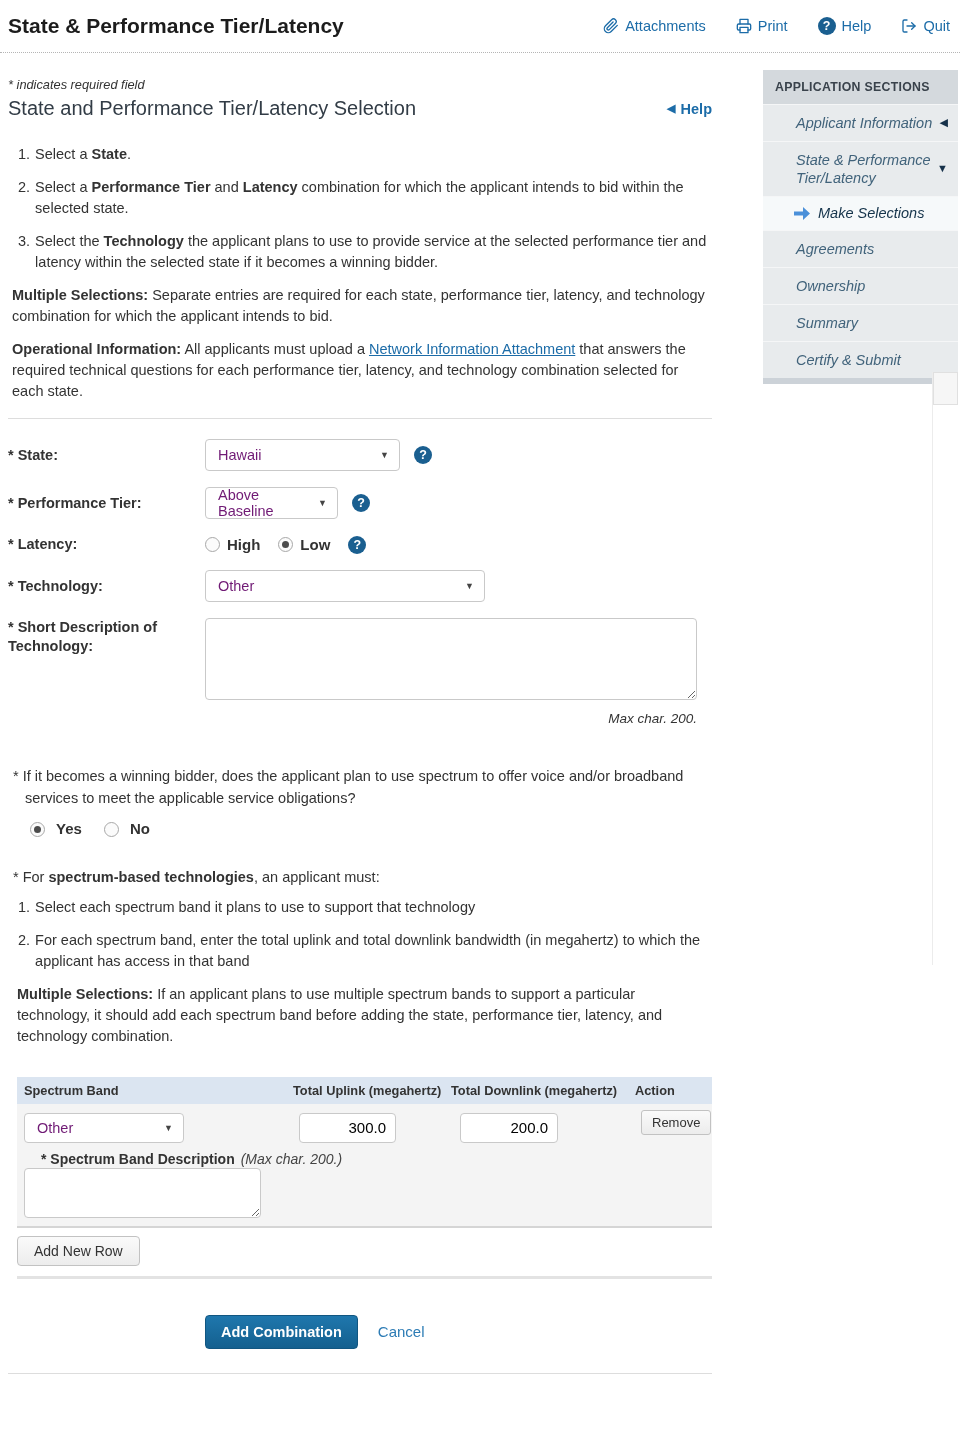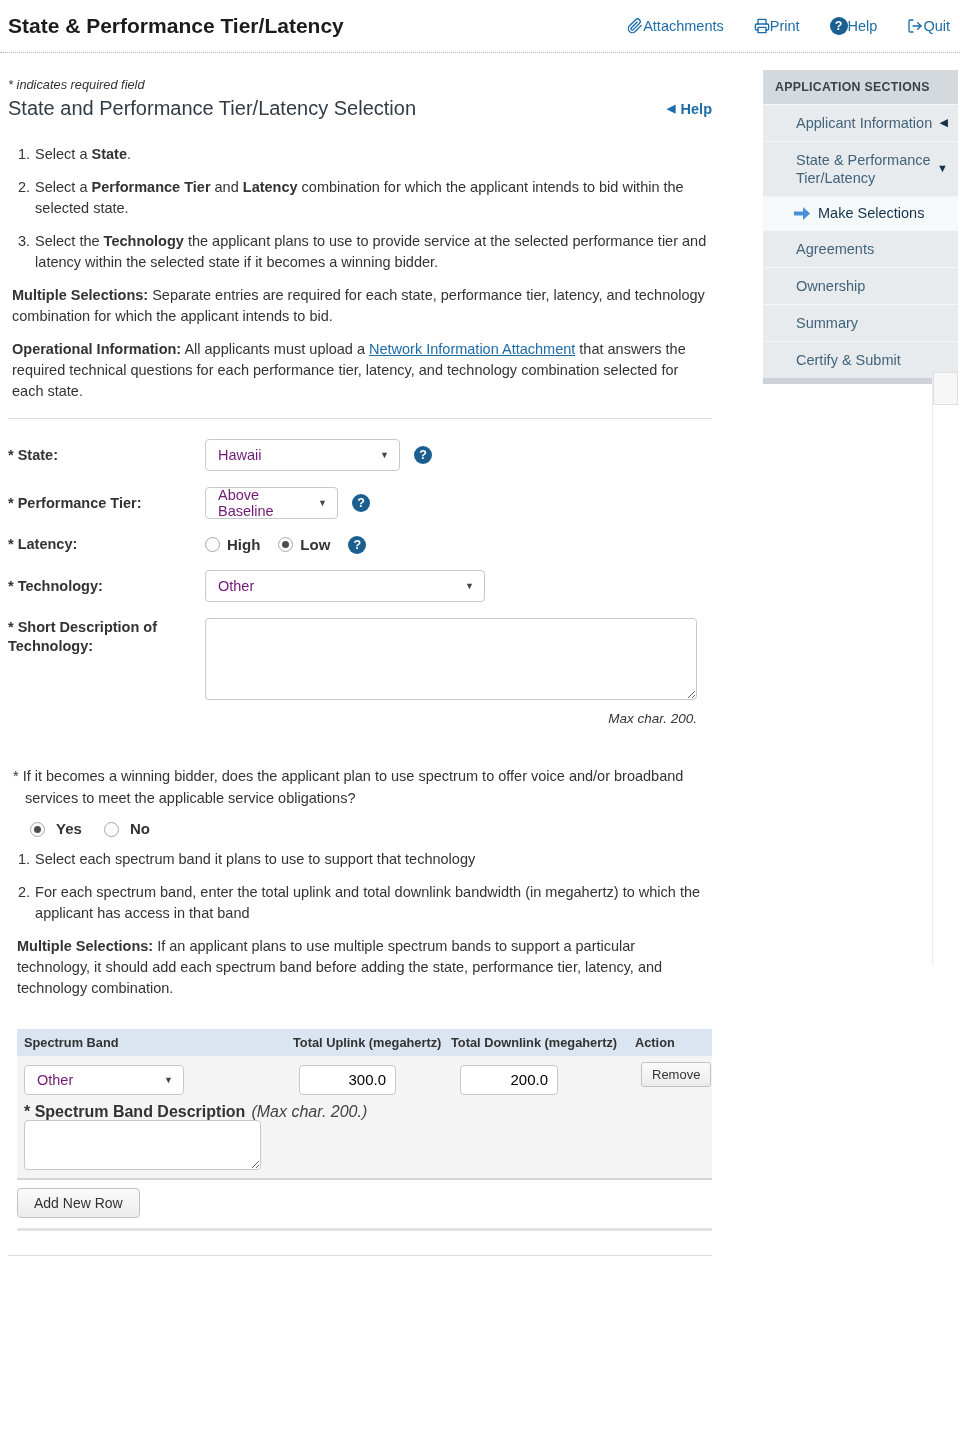--- a/index.html
+++ b/index.html
@@ -7,21 +7,21 @@
   body {
     font-family:"Liberation Sans", sans-serif;
     color:#333; background:#fff; position:relative; overflow:hidden;
     font-size:14.5px;
   }
   
   .app-header{ display:flex; align-items:center; justify-content:space-between;
     height:53px; padding:10px 10px 10px 8px; border-bottom:1px dotted #b5b5b5;}
   .app-title{ font-size:21px; font-weight:bold; color:#1c1c1c;}
   .toolbar{ display:flex; align-items:center; gap:30px;}
-  .tool{ display:flex; align-items:center; color:#1c6ca8; font-size:14.5px; cursor:pointer;}
+  .tool{ display:flex; align-items:center; gap:6px; color:#1c6ca8; font-size:14.5px; cursor:pointer;}
   .tool svg{ width:16px; height:16px; stroke:#1c6ca8; fill:none; stroke-width:2; stroke-linecap:round; stroke-linejoin:round;}
   .qicon{ width:18px; height:18px; background:#1a5f90; color:#fff; border-radius:50%;
     font-weight:bold; font-size:12.5px; display:inline-flex; align-items:center; justify-content:center; flex:0 0 auto;}
   
   .main{ width:712px; padding-left:8px;}
   .required-note{ margin-top:24px; font-style:italic; font-size:12.8px; padding-left:0;}
   .section-head{ display:flex; justify-content:space-between; align-items:center; margin-top:5px;}
   .section-title{ font-size:20px; font-weight:normal; color:#323c46;}
   .help-link{ color:#1c6ca8; font-weight:bold; font-size:14.5px; display:flex; align-items:center; gap:5px; cursor:pointer;}
   .help-link .tri{ font-size:11px;}
@@ -63,37 +63,37 @@
     font-size:12.8px; font-weight:bold; color:#333;}
   .th1{ width:276px; padding-left:7px;} .th2{ width:158px;} .th3{ width:184px;} .th4{ flex:1;}
   .t-body{ position:relative; height:122px; background:#f4f4f4;}
   .band-select{ position:absolute; left:7px; top:9px;}
   .num-input{ position:absolute; top:9px; height:30px; width:97px; border:1px solid #c9c9c9; border-radius:4px;
     text-align:right; padding:0 9px; font:inherit; font-size:15px;}
   .uplink{ left:282px;padding-left:46px;} .downlink{ left:443px; width:98px;}
   .btn{ font:inherit; cursor:pointer; border-radius:4px; border:1px solid #c2c2c2;
     background:linear-gradient(#fafafa,#ececec); color:#333; padding:6px 13px;}
   .remove-btn{ position:absolute; left:624px; top:6px; font-size:13px; padding:4px 10px; border-radius:3px;}
-  .desc-label{ position:absolute; left:7px; top:47px; font-size:16px; font-weight:bold;}
+  .desc-label{ position:absolute; left:24px; top:47px; font-size:14px; font-weight:bold;}
   .desc-note{ font-weight:normal; font-style:italic; color:#444; margin-left:6px;}
   .band-ta{ position:absolute; left:7px; top:64px; width:237px; height:50px;}
   .add-row-btn{ margin:8px 0 0 9px; font-size:14px; padding:6px 16px;}
   .hr-thick{ border:none; border-top:3px solid #e3e3e3; width:695px; margin:10px 0 0 9px;}
   
   .combo-row{ margin-top:36px; padding-left:197px; display:flex; align-items:center; gap:20px;}
   .blue-btn{ background:linear-gradient(#1f77ad,#14608f); border:1px solid #115681; color:#fff;
     font-weight:bold; font-size:14.5px; padding:8px 15px; border-radius:4px; cursor:pointer; font-family:inherit;}
   .cancel-link{ color:#2d7cb5; font-size:15px; cursor:pointer; text-decoration:none;}
   
   .sidebar{ position:absolute; left:763px; top:70px; width:195px; font-size:14.5px;}
   .sb-head{ background:#d4d9dd; color:#39424b; font-weight:bold; font-size:12.3px;
     letter-spacing:.3px; padding:10px 12px;}
   .sb-item{ background:#e8ebed; color:#41637b; padding:9px 10px 9px 33px;
     border-top:1px solid #f5f6f7; display:flex; align-items:center; cursor:pointer; line-height:1.25;}
-  .sb-item .sb-label{ flex:1;}
+  .sb-item .sb-label{ flex:1;font-style:italic;}
   .sb-caret{ color:#16314a; font-size:11px; margin-left:6px;}
   .sb-item.active{ background:#f6f9fa; color:#14334a; padding:7px 10px 7px 31px;}
   .sb-item.active .arrow-svg{ margin-right:8px; flex:0 0 auto;}
   .sb-bottom{ height:6px; background:#ccd2d8;}
   
   .side-scroll-track{ position:absolute; left:932px; top:372px; width:26px; height:593px;
     background:#fff; border-left:1px solid #ececec;}
   .side-scroll-thumb{ position:absolute; left:933px; top:372px; width:25px; height:33px;
     background:#f6f6f6; border:1px solid #e0e0e0;}
 </style>
@@ -245,20 +245,21 @@
   </div>
 
   <div class="question">* If it becomes a winning bidder, does the applicant plan to use spectrum to offer voice and/or broadband services to meet the applicable service obligations?</div>
   <div class="yn-row">
     <span class="radio checked"></span>
     <span class="rlabel">Yes</span>
     <span class="radio"></span>
     <span class="rlabel">No</span>
   </div>
 
+  <div class="spec-intro"><span>* For </span><b>spectrum-based technologies</b><span>, an applicant must:</span></div>
   <div class="spec-items">
     <div class="sitem">
       <span class="num">1.</span>
       <span>Select each spectrum band it plans to use to support that technology</span>
     </div>
     <div class="sitem">
       <span class="num">2.</span>
       <span>For each spectrum band, enter the total uplink and total downlink bandwidth (in megahertz) to which the applicant has access in that band</span>
     </div>
   </div>
@@ -280,20 +281,24 @@
       <input class="num-input uplink" value="300.0" style="">
       <input class="num-input downlink" value="200.0" style="">
       <button class="btn remove-btn">Remove</button>
       <div class="desc-label"><span>* Spectrum Band Description</span><span class="desc-note">(Max char. 200.)</span></div>
       <textarea class="band-ta" value="" style=""></textarea>
     </div>
   </div>
   <button class="btn add-row-btn">Add New Row</button>
   <hr class="hr-thick">
 
+  <div class="combo-row">
+    <button class="blue-btn">Add Combination</button>
+    <a class="cancel-link">Cancel</a>
+  </div>
 
   <hr class="hr1" style="margin-top:24px;">
 
   
   
 
   
 
   
 

